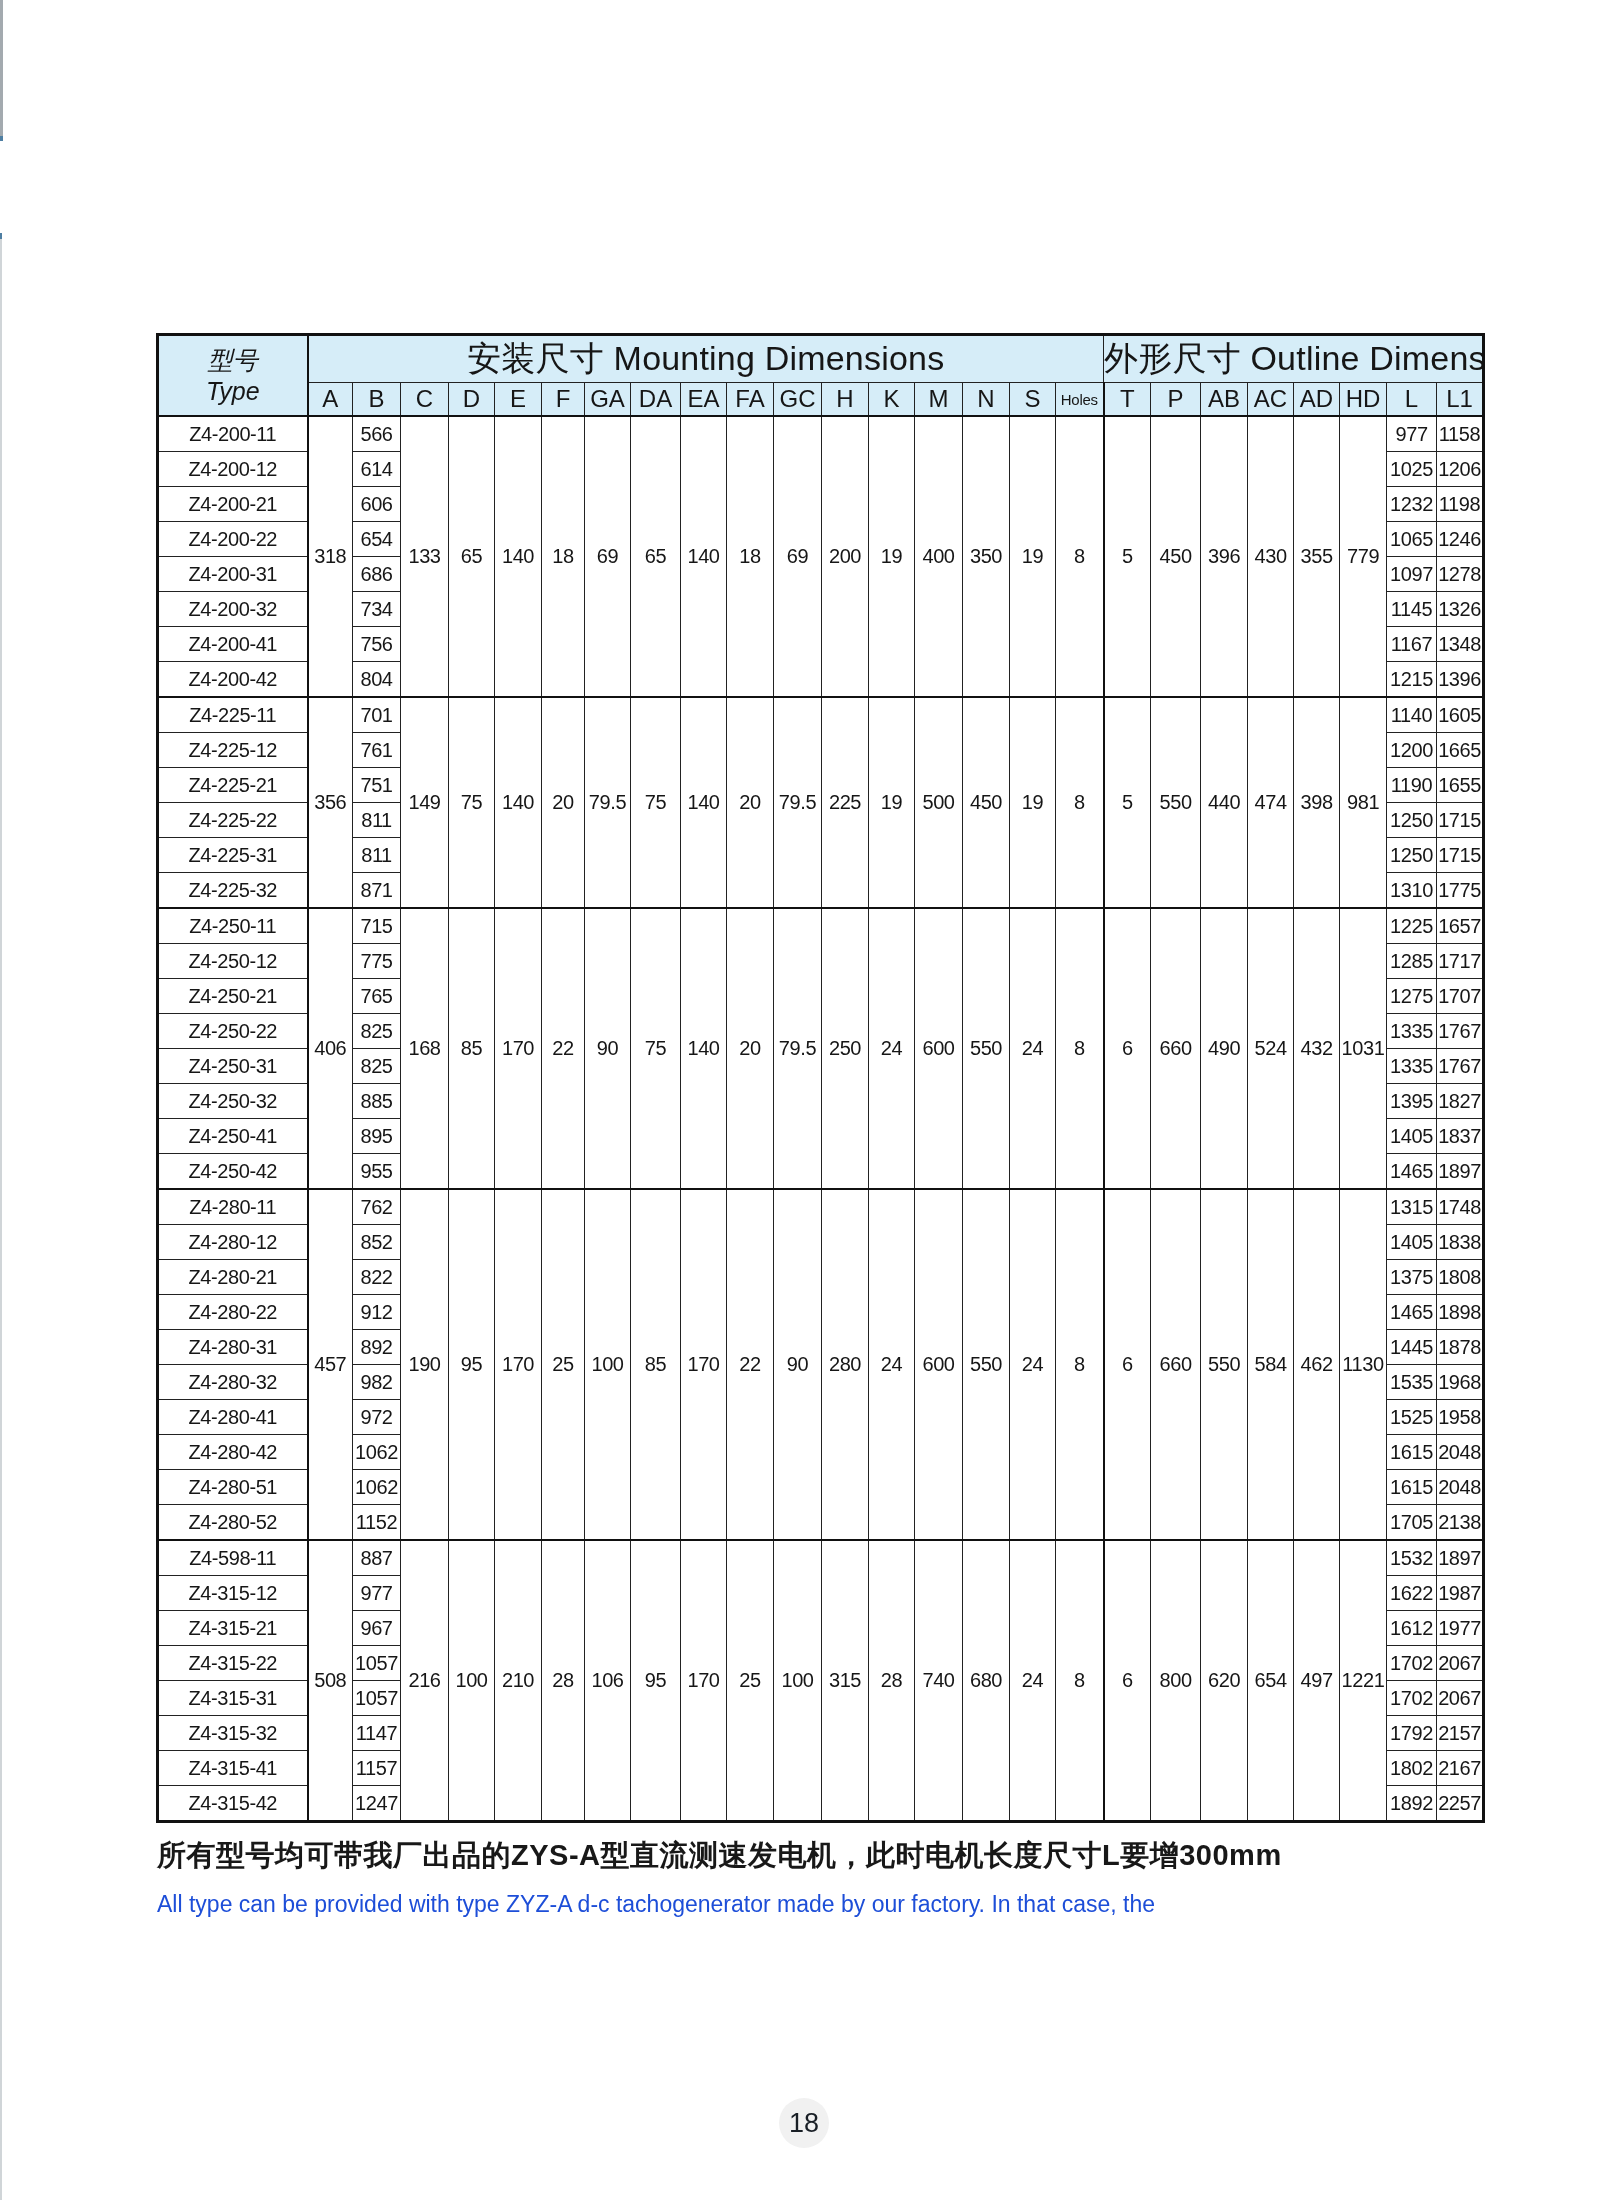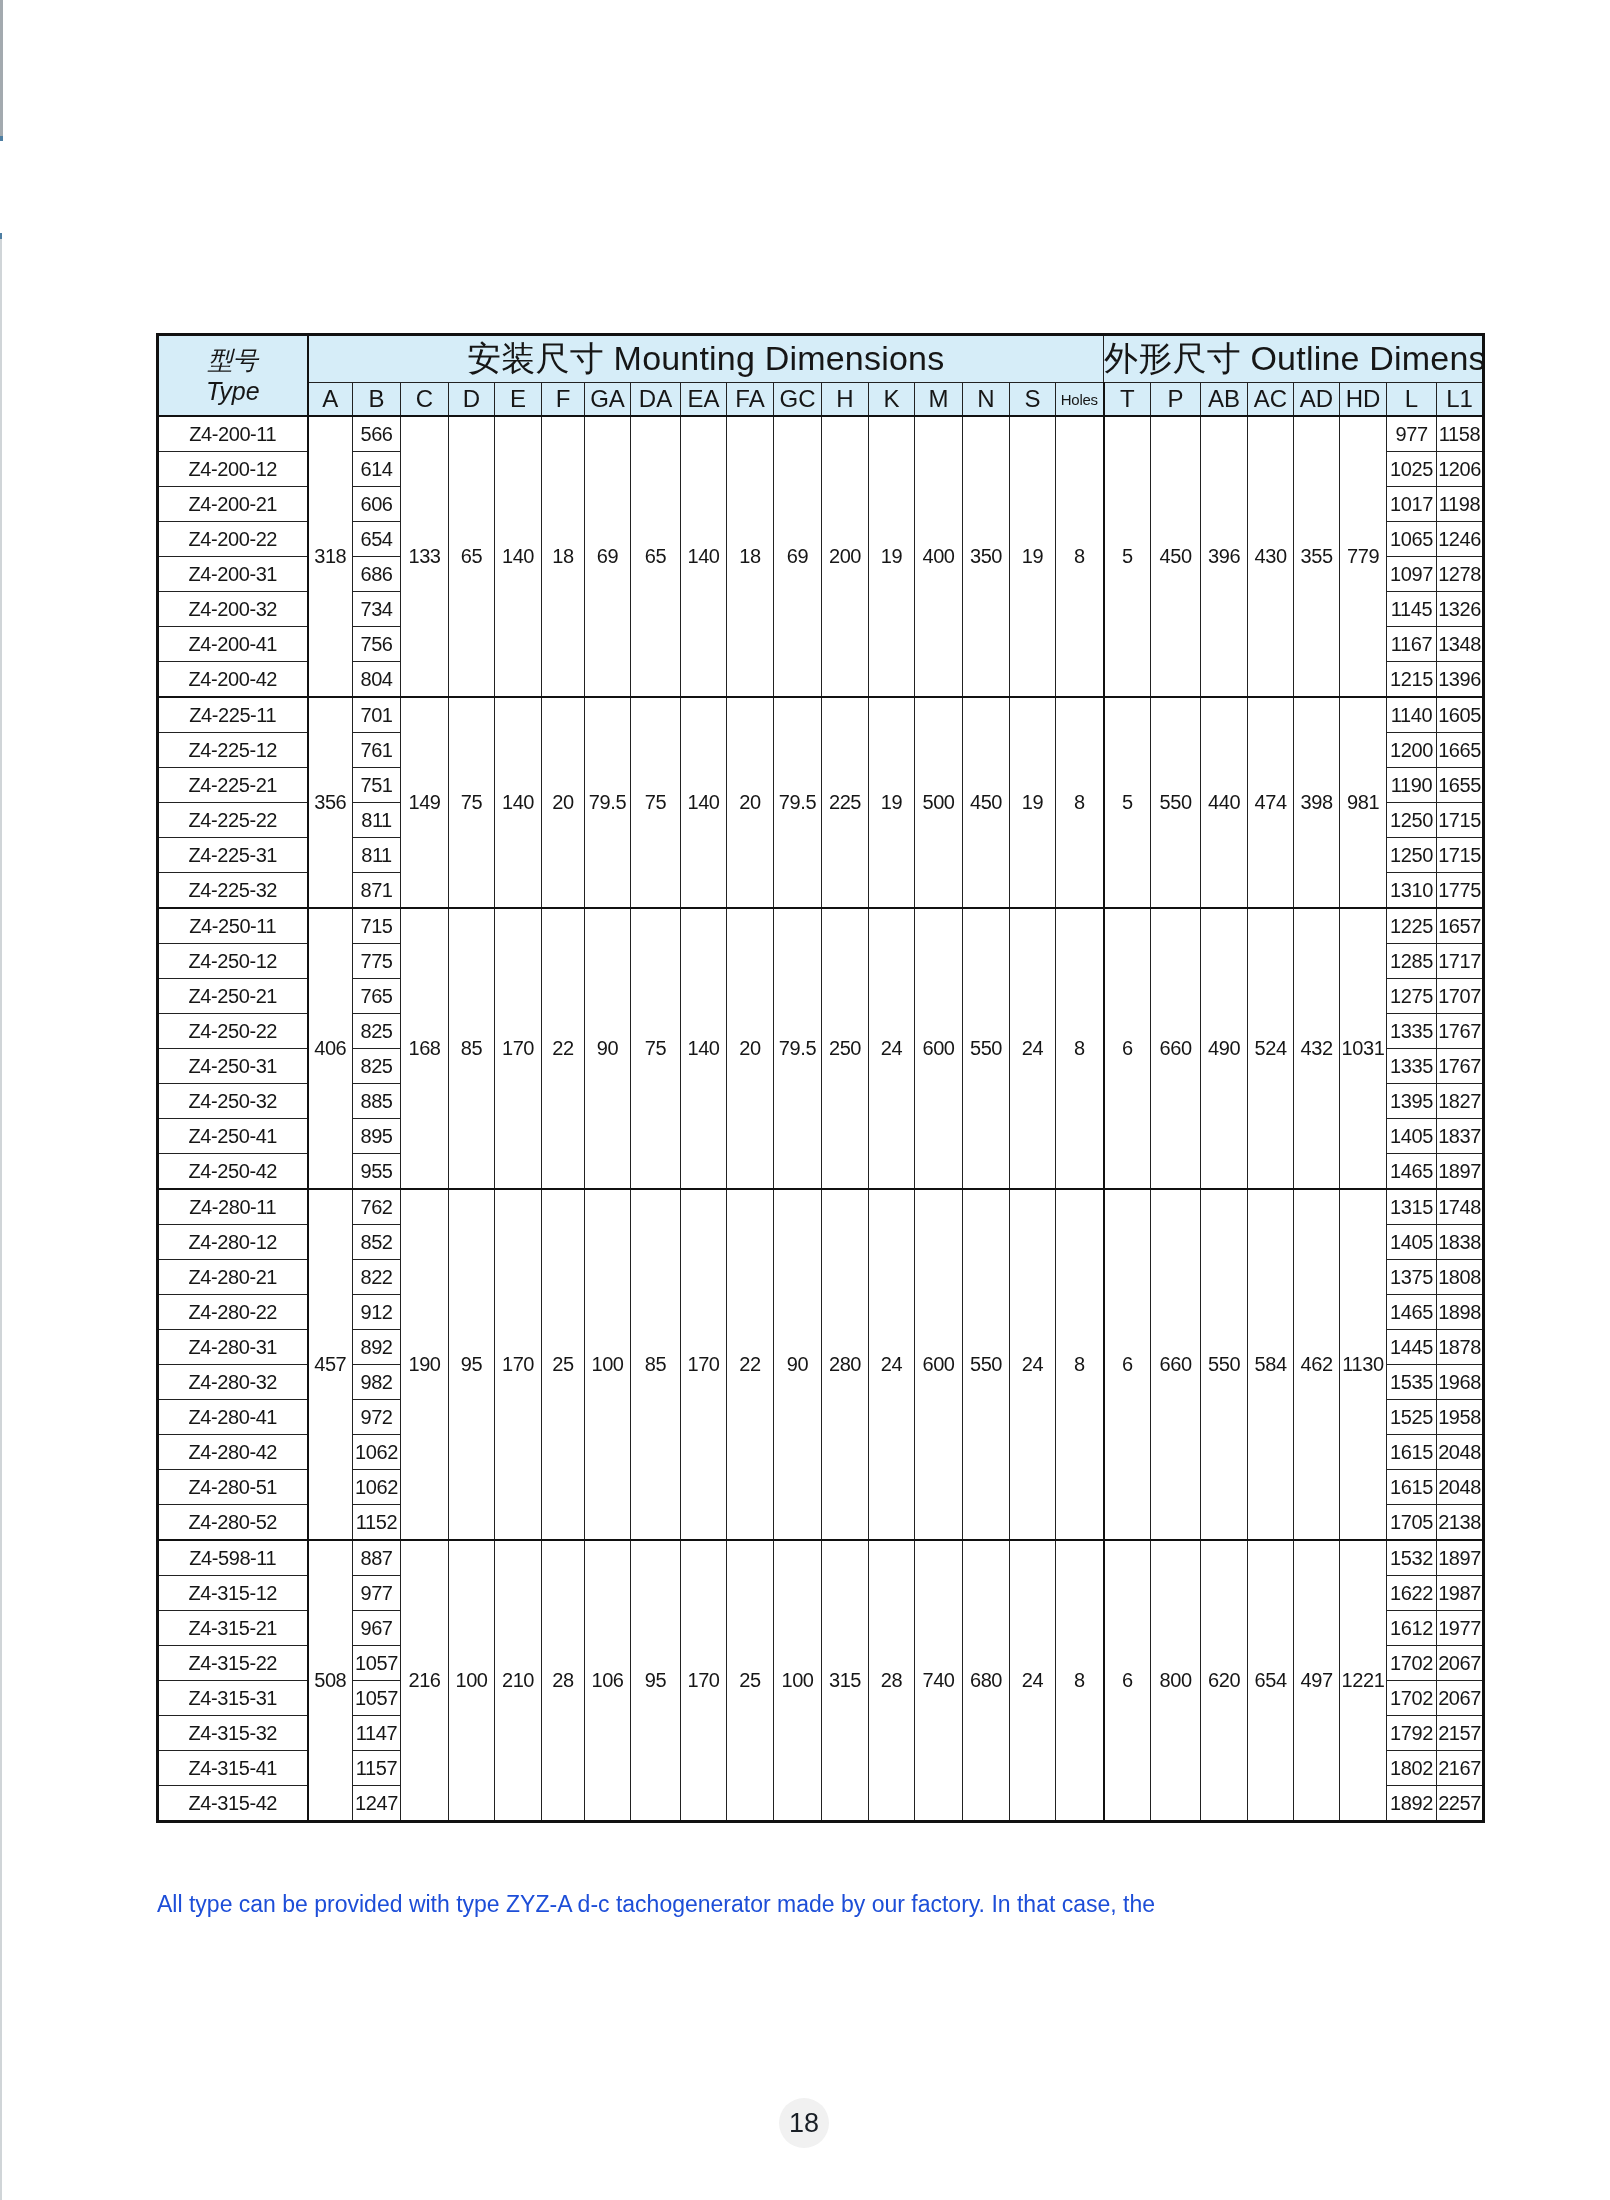--- a/index.html
+++ b/index.html
@@ -158,21 +158,21 @@
         </tr>
         <tr>
           <td class="type-td b-right">Z4-200-12</td>
           <td class="num-td">614</td>
           <td class="num-td">1025</td>
           <td class="num-td">1206</td>
         </tr>
         <tr>
           <td class="type-td b-right">Z4-200-21</td>
           <td class="num-td">606</td>
-          <td class="num-td">1017</td>
+          <td class="num-td">1232</td>
           <td class="num-td">1198</td>
         </tr>
         <tr>
           <td class="type-td b-right">Z4-200-22</td>
           <td class="num-td">654</td>
           <td class="num-td">1065</td>
           <td class="num-td">1246</td>
         </tr>
         <tr>
           <td class="type-td b-right">Z4-200-31</td>
@@ -474,20 +474,21 @@
         </tr>
         <tr>
           <td class="type-td b-right">Z4-315-42</td>
           <td class="num-td">1247</td>
           <td class="num-td">1892</td>
           <td class="num-td">2257</td>
         </tr>
       </tbody>
   </table>
 
+  <div class="note-zh">所有型号均可带我厂出品的ZYS-A型直流测速发电机，此时电机长度尺寸L要增300mm</div>
 
   <div class="note-en">
     <div>All type can be provided with type ZYZ-A d-c tachogenerator made by our factory. In that case, the</div>
   </div>
 
   <div class="page-num">
     <span>18</span>
   </div>
 
 </div>

